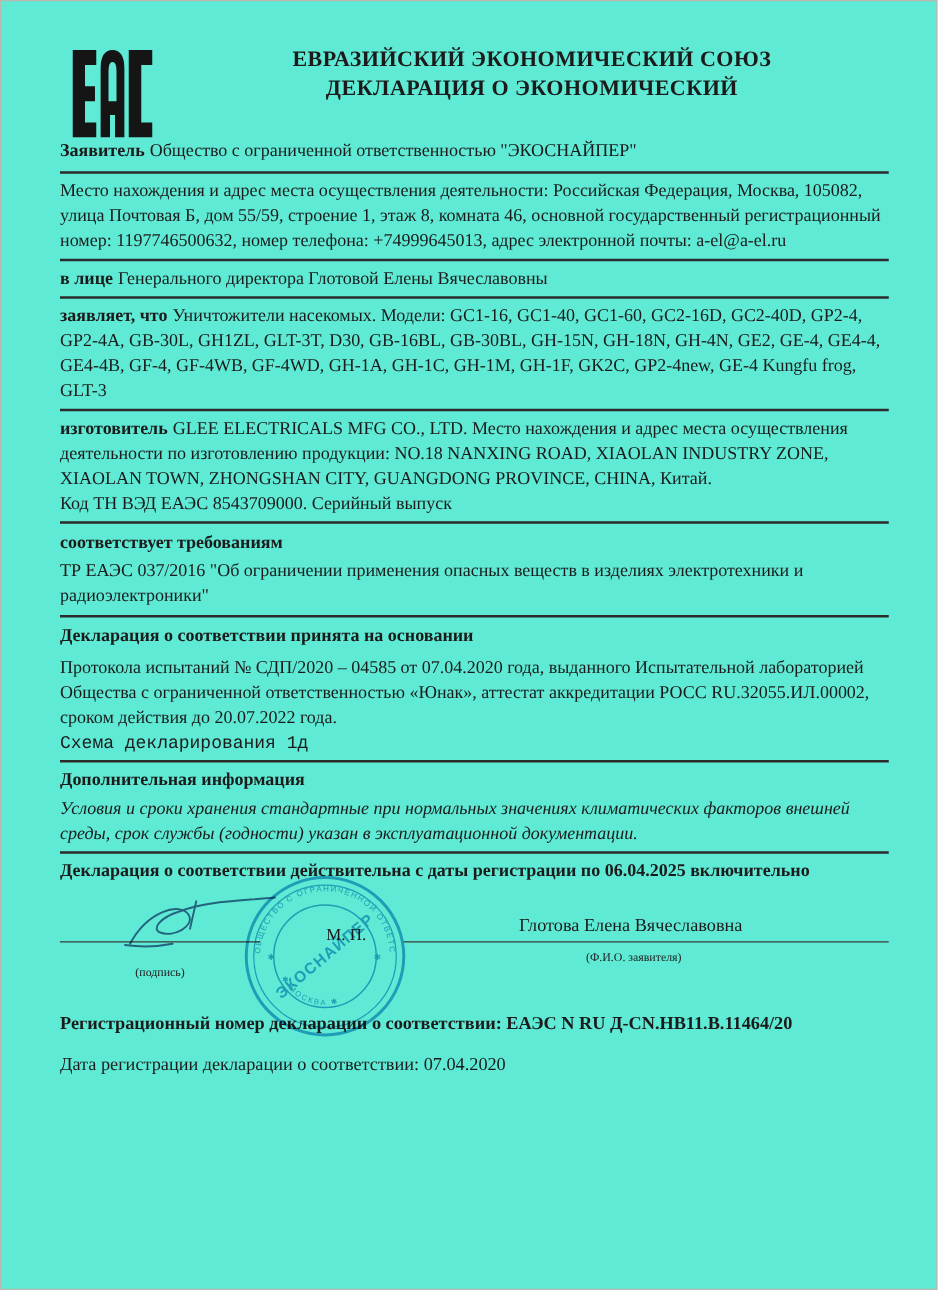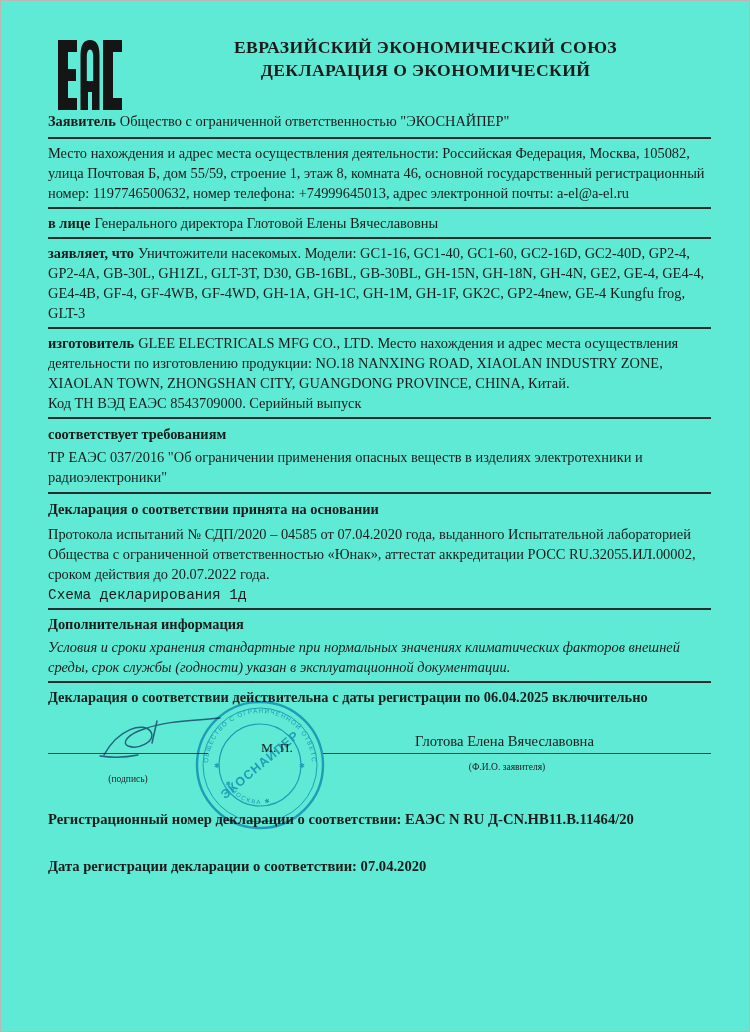--- a/index.html
+++ b/index.html
@@ -42,21 +42,21 @@
   .sig-zone{position:relative;height:92px;margin-top:2px;}
   .sig-line-left{position:absolute;top:42px;left:0;width:160px;border-top:1.6px solid #3a3a3a;}
   .sig-caption{position:absolute;top:46px;left:30px;width:100px;text-align:center;font-size:9.5px;line-height:12px;color:#222;margin-top:16px;}
   .mp{position:absolute;top:27px;left:213px;font-size:13.5px;z-index:1;}
   .sig-line-right{position:absolute;top:42px;left:275px;right:0;border-top:1.6px solid #3a3a3a;}
   .fio-name{position:absolute;top:20px;left:275px;right:25px;text-align:center;font-size:14.6px;font-family:Liberation Serif, serif;}
   .fio-caption{position:absolute;top:46px;left:280px;right:25px;text-align:center;font-size:9.5px;color:#222;}
   .stamp{position:absolute;left:146px;top:-12px;width:132px;height:132px;z-index:3;mix-blend-mode:multiply;opacity:.88;}
   .signature-svg{position:absolute;left:46px;top:4px;width:132px;height:54px;z-index:2;mix-blend-mode:multiply;}
   .reg-row{margin-top:6px;font-weight:700;font-size:14.6px;}
-  .date-row{margin-top:27px;font-weight:700;font-size:14.6px;}
+  .date-row{margin-top:13px;font-weight:400;font-size:14.6px;}
 </style>
 </head>
 <body>
 
 <div class="page">
 
   <div class="hdr">
     <svg class="eac-logo" viewBox="0 0 64 70" aria-hidden="true">
       <g fill="#151515">
         <path d="M0 0 H19 V12 H10 V29 H18 V41 H10 V58 H19 V70 H0 Z"></path>

